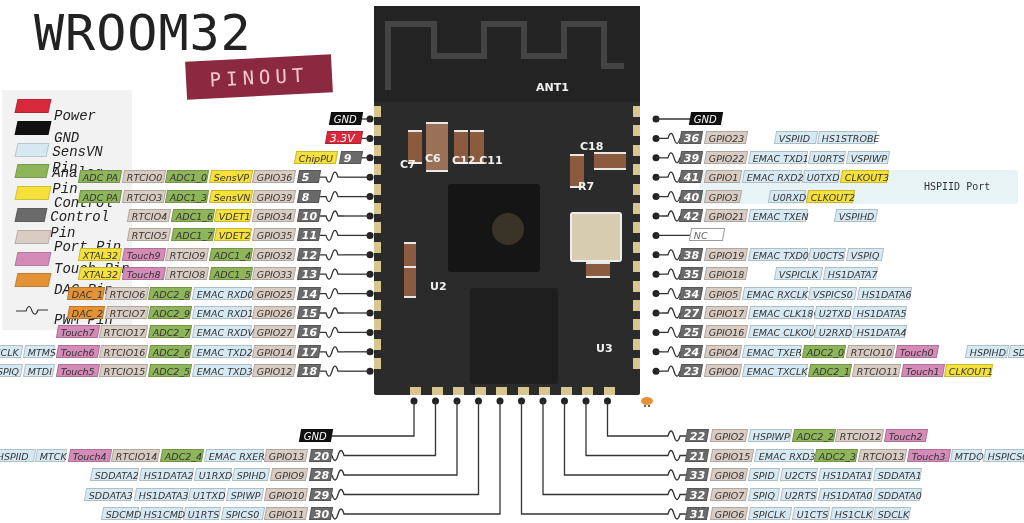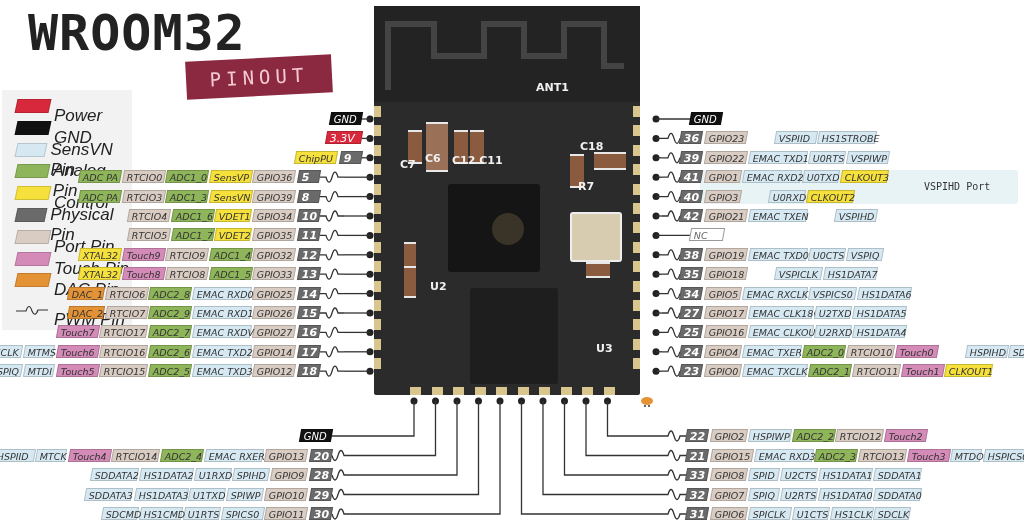--- a/index.html
+++ b/index.html
@@ -1,22 +1,22 @@
 <!DOCTYPE html>
 <html><head>
 <meta charset="utf-8">
 <style>
   html,body{margin:0;padding:0;background:#fff;}
   body{width:1024px;height:523px;position:relative;overflow:hidden;font-family:"DejaVu Sans",sans-serif;}
-  .title{position:absolute;left:28px;top:4px;font-family:"DejaVu Sans Mono",monospace;font-weight:bold;font-size:50px;letter-spacing:1px;color:#222;line-height:58px;}
+  .title{position:absolute;left:34px;top:4px;font-family:"DejaVu Sans Mono",monospace;font-weight:normal;font-size:50px;letter-spacing:1px;color:#222;line-height:58px;}
   .subtitle{position:absolute;left:186px;top:58px;width:146px;height:38px;background:#8b2941;color:#f4c9cf;font-family:"DejaVu Sans Mono",monospace;font-size:19px;letter-spacing:5px;text-align:center;line-height:38px;transform:rotate(-3deg);}
   .legend{position:absolute;left:2px;top:90px;width:130px;height:240px;background:#f2f2f2;}
   .lg-item{position:absolute;left:14px;height:16px;display:flex;align-items:center;}
   .lg-sw{width:32px;height:12px;transform:skewX(-12deg);margin-right:4px;border:1px solid rgba(0,0,0,.15);}
-  .lg-txt{font-family:Liberation Sans, sans-serif;font-style:italic;font-size:17px;color:#222;margin-top:20px;}
+  .lg-txt{font-family:Liberation Mono, monospace;font-style:italic;font-size:14px;color:#222;margin-top:20px;}
   .pwm-svg{margin-right:6px;}
   .module{position:absolute;left:374px;top:6px;width:266px;height:389px;background:#2b2b2b;border-radius:2px;}
   .module .antzone{position:absolute;left:0;top:0;width:266px;height:96px;background:#232323;}
   .ant-label{position:absolute;left:536px;top:81px;color:#f0f0f0;font-weight:bold;font-size:11px;}
   .silk{position:absolute;color:#f0f0f0;font-size:11px;font-weight:bold;}
   .chip{position:absolute;background:#151515;border-radius:3px;}
   .pad-l,.pad-r{position:absolute;width:7px;height:11px;background:#d8c68e;}
   .pad-b{position:absolute;width:11px;height:8px;background:#d8c68e;}
   .cap{position:absolute;background:#8a5b3f;border:2px solid #e8e8e8;border-left:none;border-right:none;}
   .tag{position:absolute;height:13px;line-height:13px;font-style:italic;font-size:9.5px;color:#333;padding:0 3px;transform:skewX(-10deg);white-space:nowrap;border:1px solid rgba(0,0,0,.18);box-sizing:border-box;}
@@ -58,21 +58,21 @@
     <div class="lg-item" style="top: 73.4px;">
       <span class="lg-sw" style="background: rgb(143, 181, 90);"></span>
       <span class="lg-txt">Analog Pin</span>
     </div>
     <div class="lg-item" style="top: 95.2px;">
       <span class="lg-sw" style="background: rgb(245, 224, 60);"></span>
       <span class="lg-txt">Control</span>
     </div>
     <div class="lg-item" style="top: 117px;">
       <span class="lg-sw" style="background: rgb(106, 106, 106);"></span>
-      <span class="lg-txt">Physical Pin</span>
+      <span class="lg-txt">Control Pin</span>
     </div>
     <div class="lg-item" style="top: 138.8px;">
       <span class="lg-sw" style="background: rgb(217, 204, 195);"></span>
       <span class="lg-txt">Port Pin</span>
     </div>
     <div class="lg-item" style="top: 160.6px;">
       <span class="lg-sw" style="background: rgb(212, 139, 184);"></span>
       <span class="lg-txt">Touch Pin</span>
     </div>
     <div class="lg-item" style="top: 182.4px;">
@@ -81,21 +81,21 @@
     </div>
     <div class="lg-item" style="top: 212.2px;">
       <svg class="pwm-svg" width="32" height="12">
         <path d="M0 7 H10 Q13 -2 16 7 Q19 14 22 6 H32" fill="none" stroke="#333" stroke-width="1.2"></path>
       </svg>
       <span class="lg-txt">PWM Pin</span>
     </div>
   </div>
 
 <div class="prog-band"></div>
-<div class="prog-label">VSPIHD Port</div>
+<div class="prog-label">HSPIID Port</div>
 
 <svg class="wires" id="wires" width="1024" height="523">
     <circle cx="370" cy="119" r="3.5" fill="#222"></circle>
     <path d="M370 119 H362" fill="none" stroke="#333" stroke-width="1.3"></path>
     <circle cx="370" cy="138.4" r="3.5" fill="#222"></circle>
     <path d="M370 138.4 H362" fill="none" stroke="#333" stroke-width="1.3"></path>
     <circle cx="370" cy="157.8" r="3.5" fill="#222"></circle>
     <path d="M370 157.8 H362" fill="none" stroke="#333" stroke-width="1.3"></path>
     <circle cx="370" cy="177.2" r="3.5" fill="#222"></circle>
     <path d="M370 177.2 H344" fill="none" stroke="#333" stroke-width="1.3"></path>

